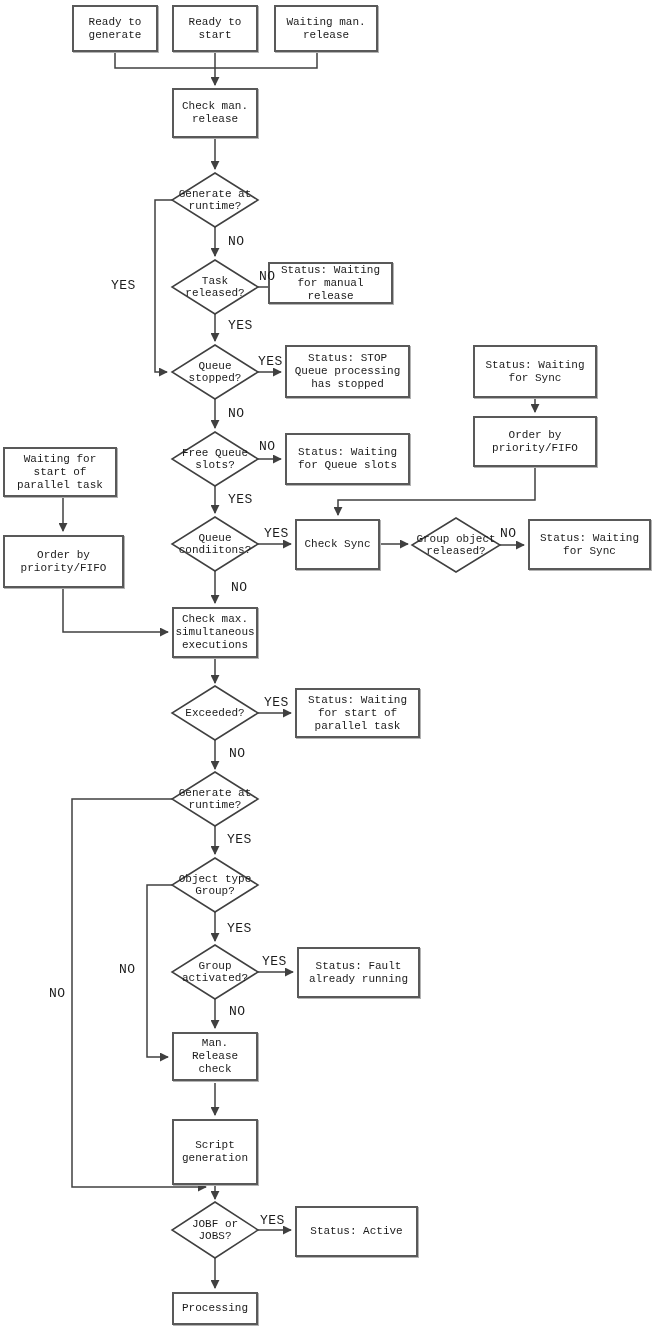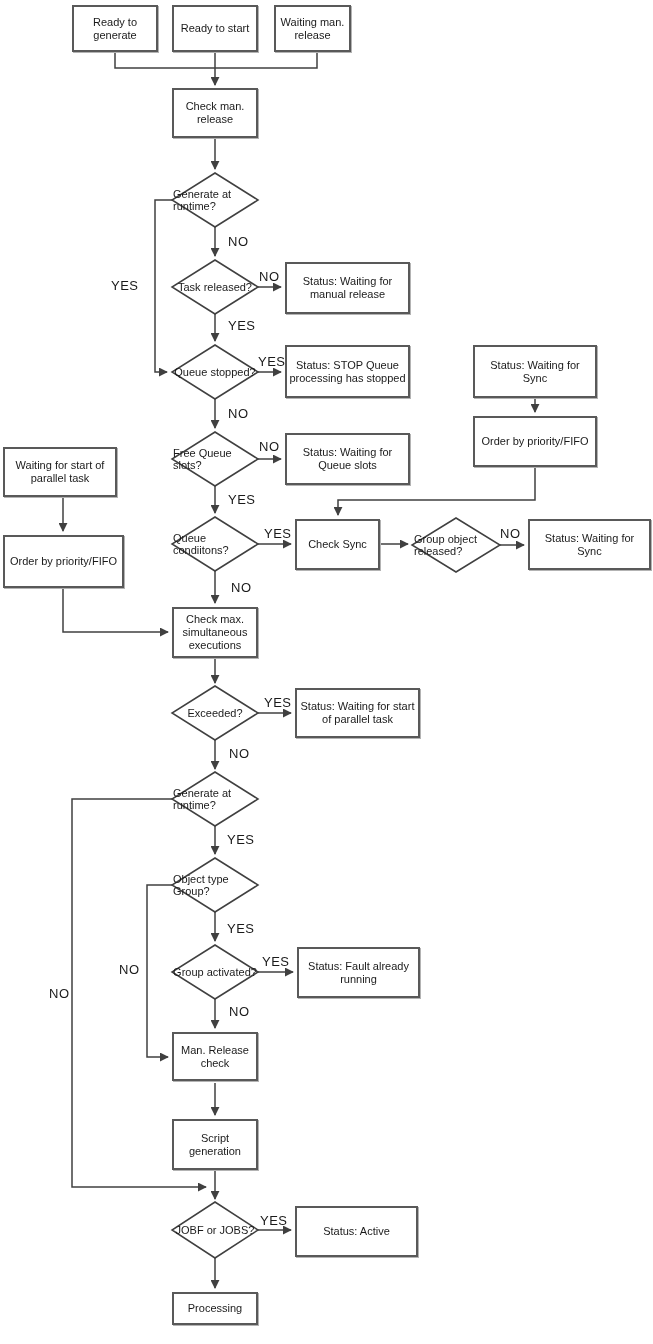--- a/index.html
+++ b/index.html
@@ -1,38 +1,38 @@
 <!DOCTYPE html>
 <html><head>
 <meta charset="utf-8">
 <style>
   html,body{margin:0;padding:0;background:#ffffff;}
   .canvas{
     position:relative;
     width:653px;height:1344px;
     background:#ffffff;
-    font-family:Liberation Sans, sans-serif;
+    font-family:Liberation Mono, monospace;
     color:#1a1a1a;
     overflow:hidden;
   }
   .canvas svg{position:absolute;left:0;top:0;z-index:0;}
   .box{
     position:absolute;z-index:2;
     border:2px solid #595959;
     background:#ffffff;
     box-shadow:1px 1px 0 #b3b3b3;
     display:flex;align-items:center;justify-content:center;
     text-align:center;
     font-size:11px;line-height:13px;
     padding:2px;box-sizing:border-box;
   }
   .dlabel{
     position:absolute;z-index:2;
     display:flex;align-items:center;justify-content:center;
-    text-align:left;
+    text-align:center;
     font-size:11px;line-height:12px;
     pointer-events:none;
   }
   .elabel{
     position:absolute;z-index:2;
     font-size:13px;line-height:13px;
     letter-spacing:0.5px;
     color:#1a1a1a;
     white-space:nowrap;
   }
@@ -95,36 +95,36 @@
       <polygon points="215,686 258,713 215,740 172,713"></polygon>
       <polygon points="215,772 258,799 215,826 172,799"></polygon>
       <polygon points="215,858 258,885 215,912 172,885"></polygon>
       <polygon points="215,945 258,972 215,999 172,972"></polygon>
       <polygon points="215,1202 258,1230 215,1258 172,1230"></polygon>
     </g>
   </svg>
 
   <div class="box" style="left:72px;top:5px;width:86px;height:47px">Ready to generate</div>
   <div class="box" style="left:172px;top:5px;width:86px;height:47px">Ready to start</div>
-  <div class="box" style="left:274px;top:5px;width:77px;height:47px">Waiting man. release</div>
+  <div class="box" style="left:274px;top:5px;width:104px;height:47px">Waiting man. release</div>
   <div class="box" style="left:172px;top:88px;width:86px;height:50px">Check man. release</div>
-  <div class="box" style="left:285px;top:262px;width:125px;height:52px">Status: Waiting for manual release</div>
+  <div class="box" style="left:268px;top:262px;width:125px;height:42px">Status: Waiting for manual release</div>
   <div class="box" style="left:285px;top:345px;width:125px;height:53px">Status: STOP Queue processing has stopped</div>
   <div class="box" style="left:473px;top:345px;width:124px;height:53px">Status: Waiting for Sync</div>
   <div class="box" style="left:473px;top:416px;width:124px;height:51px">Order by priority/FIFO</div>
   <div class="box" style="left:285px;top:433px;width:125px;height:52px">Status: Waiting for Queue slots</div>
   <div class="box" style="left:3px;top:447px;width:114px;height:50px">Waiting for start of parallel task</div>
   <div class="box" style="left:3px;top:535px;width:121px;height:53px">Order by priority/FIFO</div>
   <div class="box" style="left:295px;top:519px;width:85px;height:51px">Check Sync</div>
   <div class="box" style="left:528px;top:519px;width:123px;height:51px">Status: Waiting for Sync</div>
   <div class="box" style="left:172px;top:607px;width:86px;height:51px">Check max. simultaneous executions</div>
   <div class="box" style="left:295px;top:688px;width:125px;height:50px">Status: Waiting for start of parallel task</div>
   <div class="box" style="left:297px;top:947px;width:123px;height:51px">Status: Fault already running</div>
   <div class="box" style="left:172px;top:1032px;width:86px;height:49px">Man. Release check</div>
-  <div class="box" style="left:172px;top:1119px;width:86px;height:51px">Script generation</div>
+  <div class="box" style="left:172px;top:1119px;width:86px;height:66px">Script generation</div>
   <div class="box" style="left:295px;top:1206px;width:123px;height:51px">Status: Active</div>
   <div class="box" style="left:172px;top:1292px;width:86px;height:33px">Processing</div>
 
   <div class="dlabel" style="left:173px;top:173px;width:84px;height:54px">Generate at runtime?</div>
   <div class="dlabel" style="left:173px;top:260px;width:84px;height:54px">Task released?</div>
   <div class="dlabel" style="left:173px;top:345px;width:84px;height:54px">Queue stopped?</div>
   <div class="dlabel" style="left:173px;top:432px;width:84px;height:54px">Free Queue slots?</div>
   <div class="dlabel" style="left:173px;top:517px;width:84px;height:54px">Queue condiitons?</div>
   <div class="dlabel" style="left:414px;top:518px;width:84px;height:54px">Group object released?</div>
   <div class="dlabel" style="left:173px;top:686px;width:84px;height:54px">Exceeded?</div>

